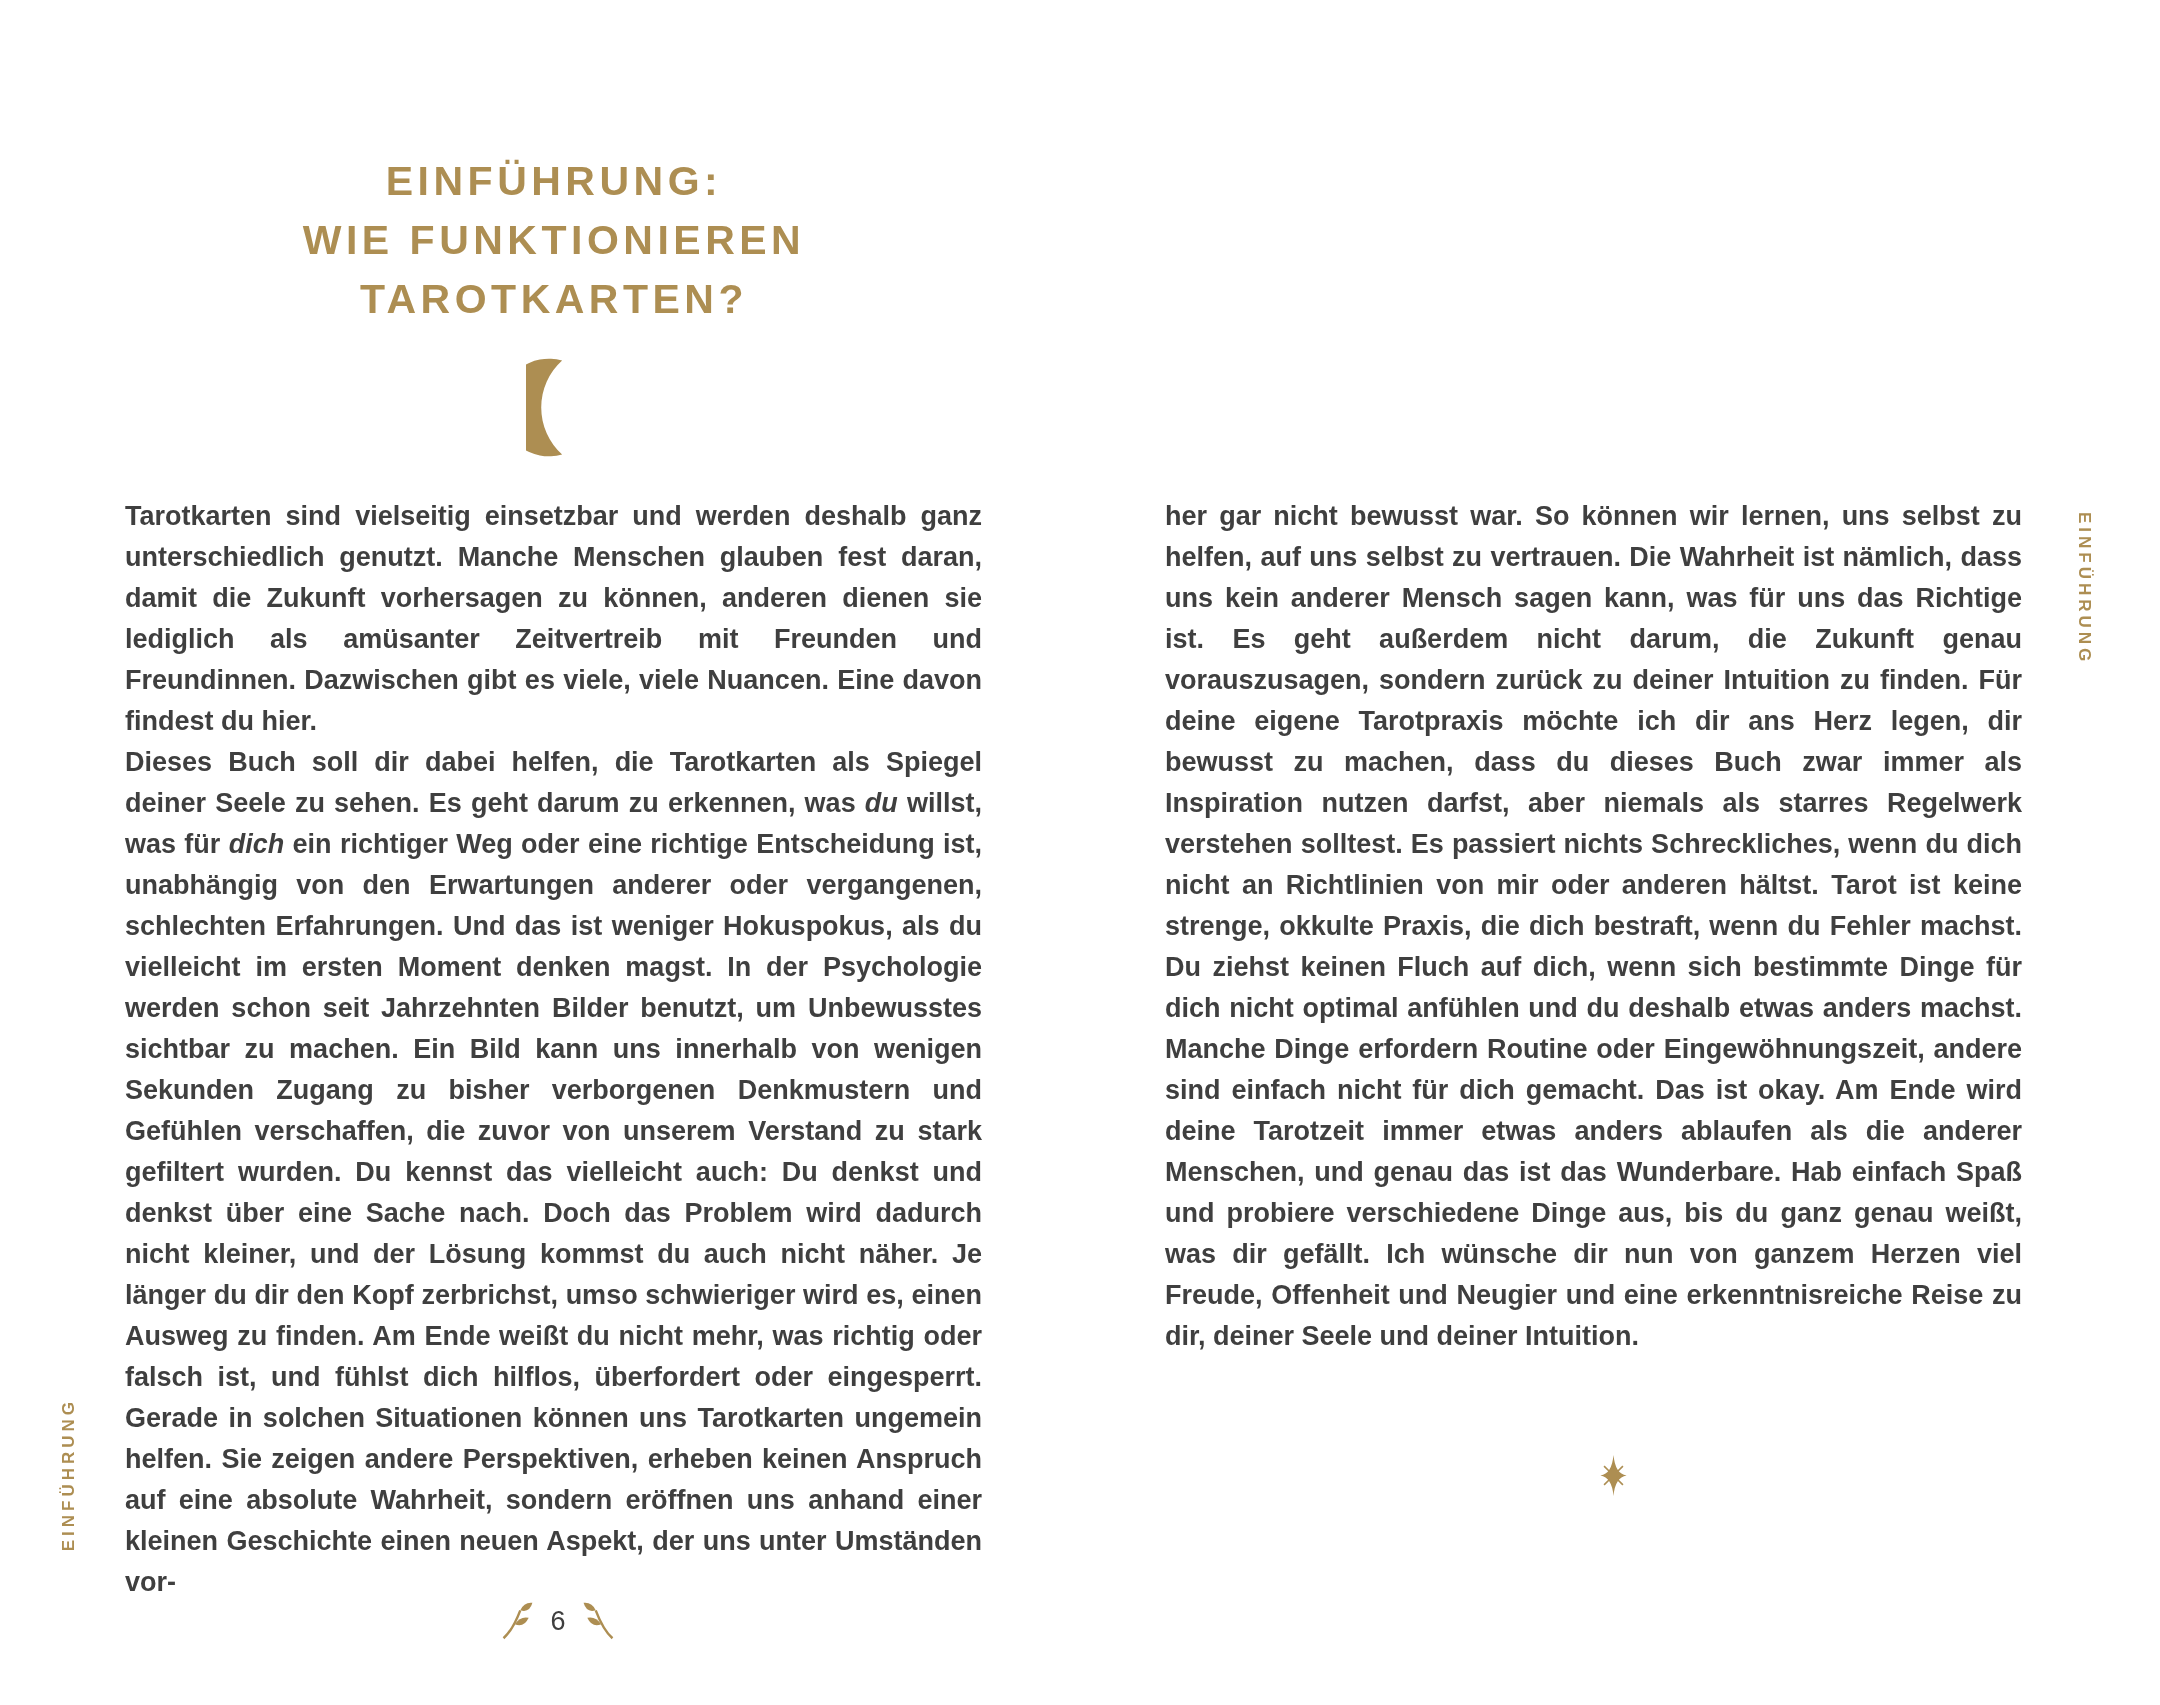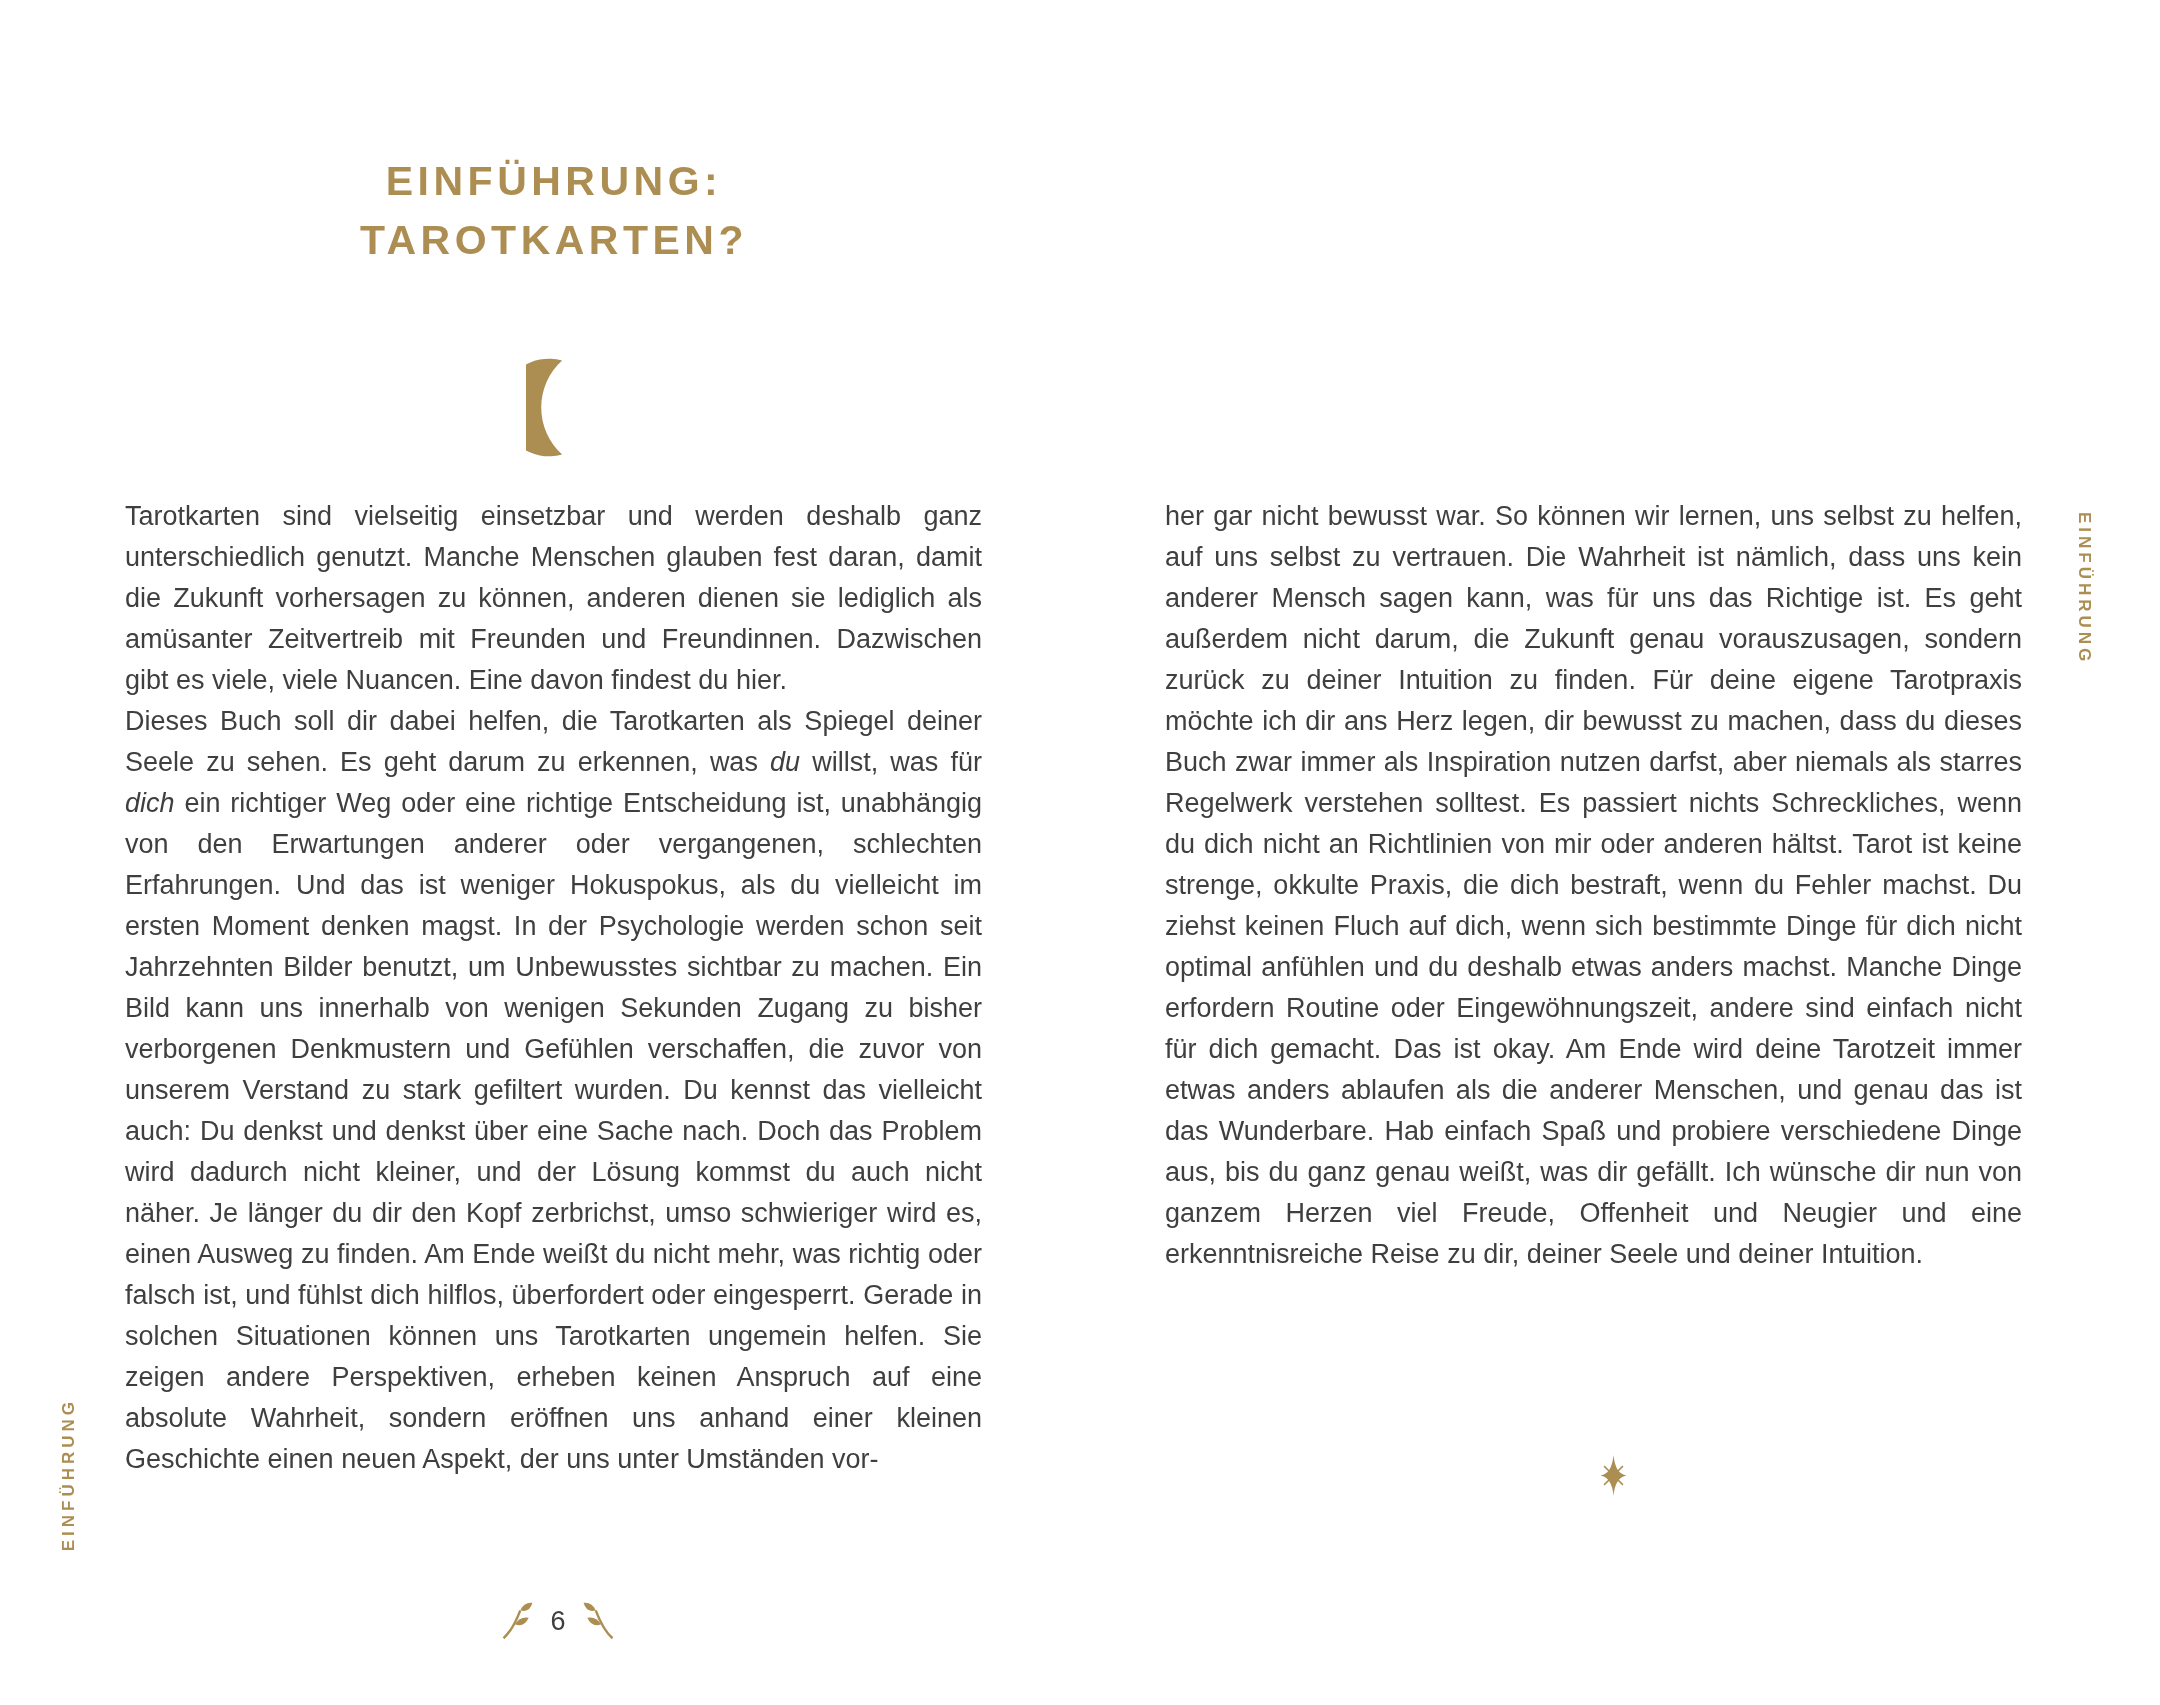--- a/index.html
+++ b/index.html
@@ -41,20 +41,21 @@
     top: 472px;
     width: 857px;
     color: var(--ink);
     font-size: 27px;
     line-height: 41px;
     text-align: justify;
   }
   .text-col p {
     margin: 0;
     padding: 0;
+    font-weight: bold;
   }
   .text-col em { font-style: italic; }
   #left-col  { left: 125px; }
   #right-col { left: 1165px; }
   .margin-label {
     position: absolute;
     color: var(--gold);
     font-size: 17px;
     font-weight: 700;
     letter-spacing: 4px;
@@ -97,20 +98,21 @@
   svg .gold-fill   { fill: var(--gold); }
   svg .gold-stroke { stroke: var(--gold); fill: none; }
 </style>
 </head>
 <body style="background: rgb(255, 255, 255);">
 
 <div id="book" style="--gold: #ad8e52; --ink: #3f3f3f;">
 
   <h1 class="chapter-title">
     <span>EINFÜHRUNG:</span>
+    <span>WIE FUNKTIONIEREN</span>
     <span>TAROTKARTEN?</span>
   </h1>
 
   <div class="moon-wrap">
     <svg width="56" height="101" viewBox="0 0 62 110" aria-hidden="true">
       <path class="gold-fill" d="M40 3 A54 54 0 1 0 40 107 A70 70 0 0 1 40 3 Z"></path>
     </svg>
   </div>
 
   <div id="left-col" class="text-col">

